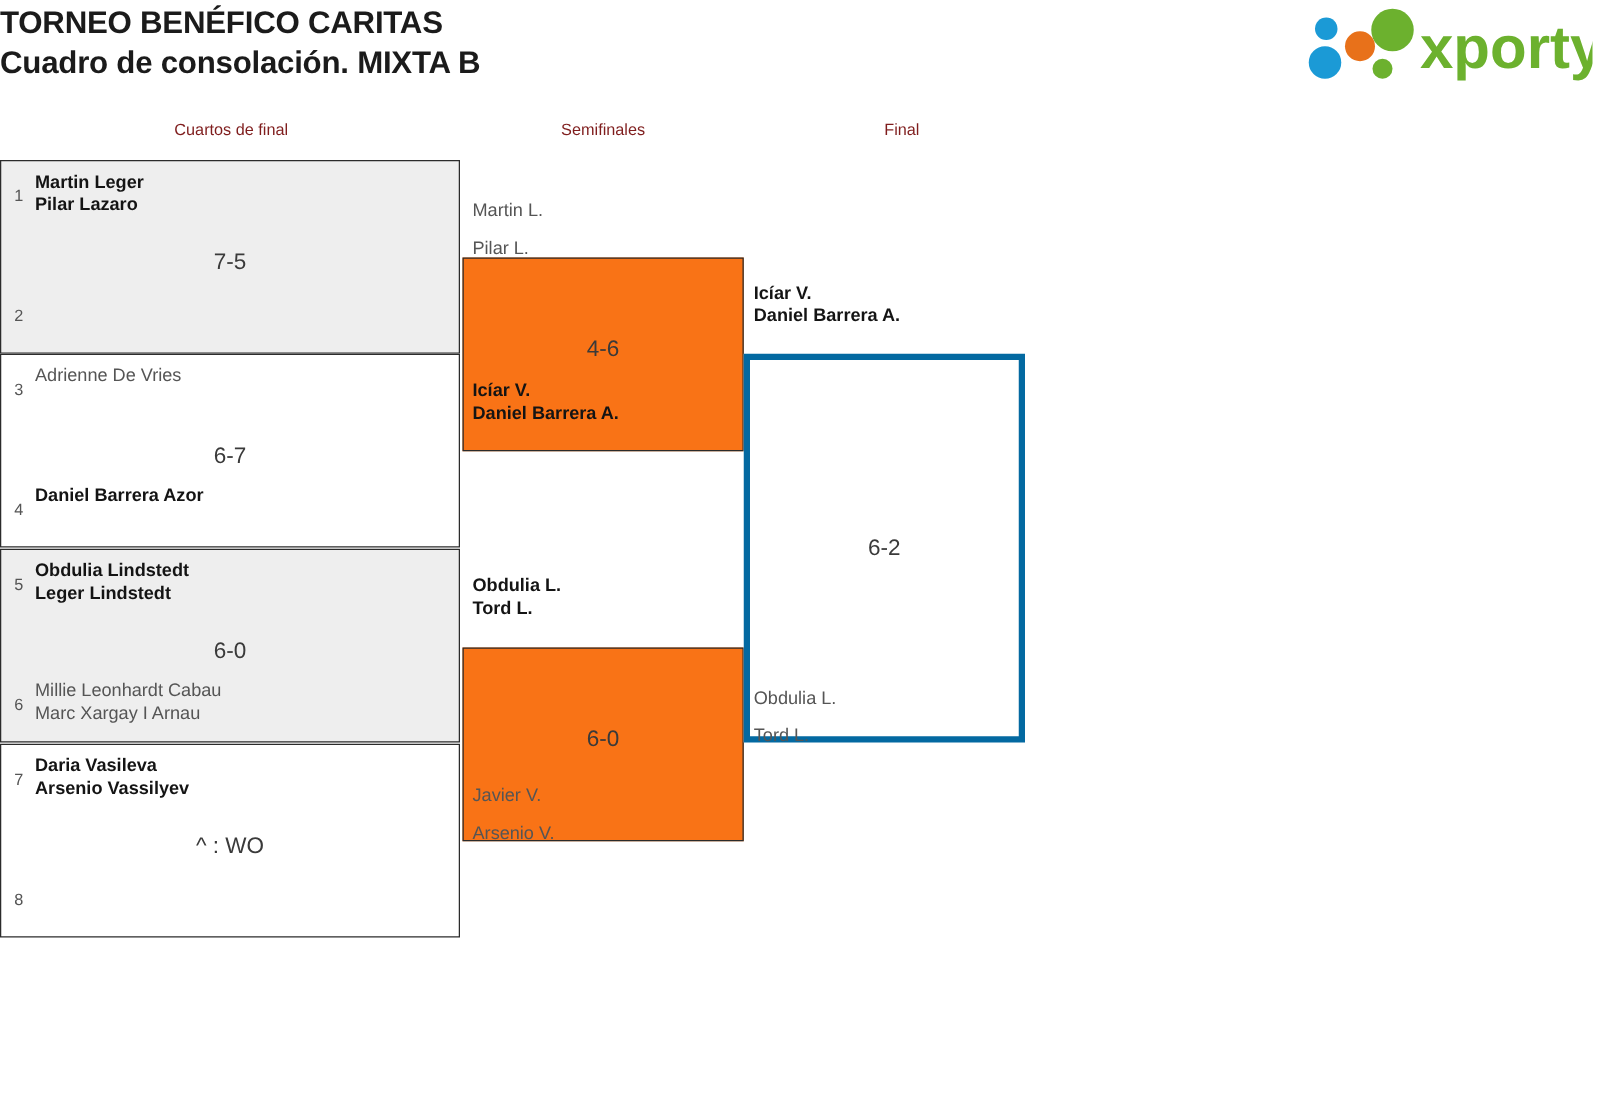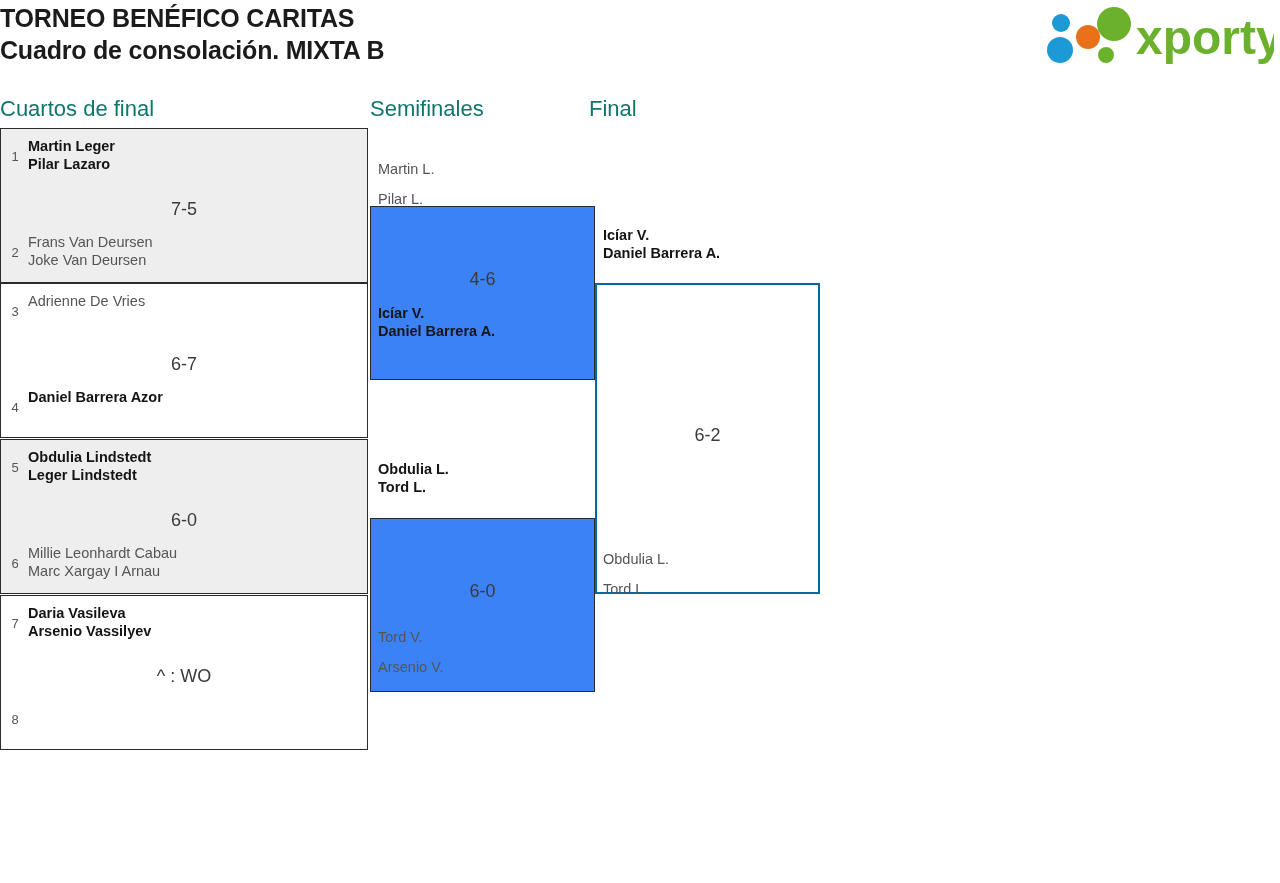--- a/index.html
+++ b/index.html
@@ -19,26 +19,26 @@
     font-size:25px;font-weight:700;line-height:32px;letter-spacing:-0.2px;
   }
   .title .l1{display:block;}
   .title .l2{display:block;}
 
   .logo{position:absolute;right:6px;top:6px;width:230px;height:62px;}
   .logo svg{display:block;}
 
   
   .colhead{
-    position:absolute;font-size:22px;font-weight:400;color:#0f766e;
+    position:absolute;text-align:center;font-size:13px;font-weight:400;color:#7f1d1d;
     top:96px;
   }
   #ch-qf{left:0;width:370px;}
   #ch-sf{left:370px;width:225px;}
-  #ch-f {left:589px;width:225px;}
+  #ch-f {left:609px;width:225px;}
 
   
   .bracket{position:absolute;left:0;top:128px;width:830px;height:630px;}
 
   
   .qf{
     position:absolute;left:0;width:368px;height:155px;
     border:1px solid #2b2b2b;
     box-sizing:border-box;
   }
@@ -59,29 +59,29 @@
   .lose .nm{color:#555555;font-weight:400;}
 
   .score{
     position:absolute;width:100%;text-align:center;
     font-size:18px;color:#3a3a3a;
   }
   .qf .score{top:70px;left:0;}
 
   
   .sf{
-    position:absolute;left:370px;width:225px;height:174px;
-    border:1px solid #2b2b2b;background:#3b82f6;box-sizing:border-box;
+    position:absolute;left:370px;width:225px;height:155px;
+    border:1px solid #2b2b2b;background:#f97316;box-sizing:border-box;
   }
   .sf .score{top:62px;left:0;}
 
   
   .fin{
     position:absolute;left:595px;width:225px;height:311px;
-    border:2px solid #0369a1;background:#ffffff;box-sizing:border-box;
+    border:5px solid #0369a1;background:#ffffff;box-sizing:border-box;
   }
   .fin .score{top:140px;left:0;}
 
   
   .adv{position:absolute;width:215px;}
   .adv .nm{font-size:14.5px;line-height:18px;white-space:nowrap;}
   .adv.win .nm{color:#141414;font-weight:700;}
   .adv.lose .nm{color:#555555;font-weight:400;margin-top:12px;}
 </style>
 </head>
@@ -117,24 +117,20 @@
       <div class="slot top win">
         <span class="seed">1</span>
         <span class="names">
           <span class="nm">Martin Leger</span>
           <span class="nm">Pilar Lazaro</span>
         </span>
       </div>
       <div class="score">7-5</div>
       <div class="slot bot lose">
         <span class="seed">2</span>
-        <span class="names">
-          <span class="nm">Frans Van Deursen</span>
-          <span class="nm">Joke Van Deursen</span>
-        </span>
       </div>
     </div>
 
     <div class="qf plain" style="top:155px;">
       <div class="slot top lose">
         <span class="seed">3</span>
         <span class="names">
           <span class="nm">Adrienne De Vries</span>
         </span>
       </div>
@@ -192,21 +188,21 @@
     </div>
 
     <div class="adv win" style="left:378px;top:332px;">
       <span class="nm">Obdulia L.</span>
       <span class="nm">Tord L.</span>
     </div>
     <div class="sf" style="top:390px;">
       <div class="score">6-0</div>
     </div>
     <div class="adv lose" style="left:378px;top:488px;">
-      <span class="nm">Tord V.</span>
+      <span class="nm">Javier V.</span>
       <span class="nm">Arsenio V.</span>
     </div>
 
     <div class="adv win" style="left:603px;top:98px;">
       <span class="nm">Icíar V.</span>
       <span class="nm">Daniel Barrera A.</span>
     </div>
     <div class="fin" style="top:155px;">
       <div class="score">6-2</div>
     </div>

